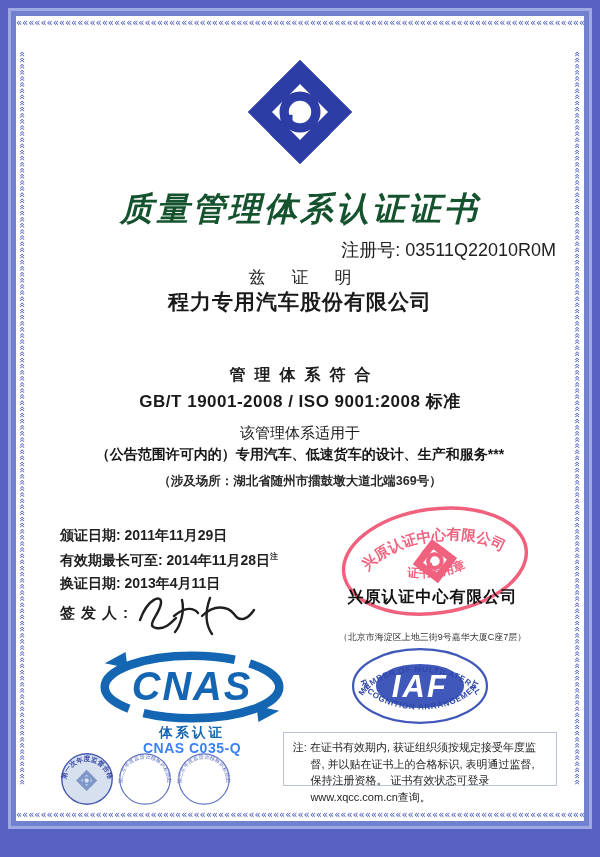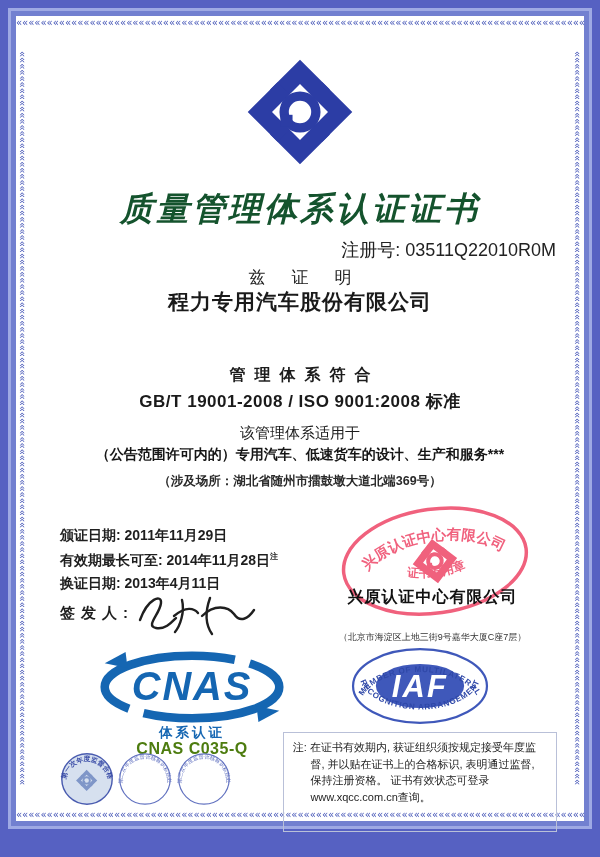--- a/index.html
+++ b/index.html
@@ -39,21 +39,21 @@
   .standard{font-size:17px;font-weight:bold;color:#1a1a1a;letter-spacing:0.5px;}
   .scope-heading{font-size:15px;color:#1c1c1c;}
   .scope-line{font-size:14px;font-weight:bold;color:#161616;}
   .site-line{font-size:12.5px;font-weight:bold;color:#2a2a2a;}
   .dateline{font-size:14px;color:#1e1e1e;font-weight:bold;}
   .dateline sup{font-size:8px;}
   .signer{font-size:15px;letter-spacing:6px;color:#1e1e1e;font-weight:bold;}
   .issuer-name{font-size:16px;font-weight:bold;color:#111;letter-spacing:1px;}
   .issuer-addr{font-size:9px;color:#333;letter-spacing:0;}
   .cnas-txt1{font-size:13.5px;font-weight:bold;color:#1566b2;letter-spacing:3px;}
-  .cnas-txt2{font-size:16px;font-weight:bold;color:#4d7c0f;letter-spacing:0.5px;}
+  .cnas-txt2{font-size:14px;font-weight:bold;color:#3b82f6;letter-spacing:0.5px;}
   .notebox{border:1px solid #b9c0d8;padding:6px 8px;font-size:11px;line-height:1.5;color:#1d1d1d;
            text-align:left;padding-left:2.4em;text-indent:-1.6em;box-sizing:border-box;}
   .stamp{transform:rotate(-8deg);opacity:0.9;}
 </style>
 </head>
 <body>
 
 <svg width="0" height="0" style="position:absolute" aria-hidden="true">
   <defs>
     <g id="emblem">
@@ -178,16 +178,16 @@
       </text>
     </svg>
     <svg class="abs" style="top:722px;left:147px;" width="54" height="54" viewBox="0 0 60 60">
       <circle cx="30" cy="30" r="28" fill="#ffffff" stroke="#6272c0" stroke-width="1.3"></circle>
       <path id="circ3" d="M 7 42 A 25 25 0 1 1 53 42" fill="none"></path>
       <text font-size="6" fill="#6272c0">
         <textPath href="#circ3" startOffset="50%" text-anchor="middle">第三次年度监督合格标识粘贴处</textPath>
       </text>
     </svg>
 
-    <div class="abs notebox" style="top:702px;left:253px;width:274px;height:100px;">注: 在证书有效期内, 获证组织须按规定接受年度监督, 并以贴在证书上的合格标识, 表明通过监督, 保持注册资格。 证书有效状态可登录www.xqcc.com.cn查询。</div>
+    <div class="abs notebox" style="top:702px;left:253px;width:274px;height:54px;">注: 在证书有效期内, 获证组织须按规定接受年度监督, 并以贴在证书上的合格标识, 表明通过监督, 保持注册资格。 证书有效状态可登录www.xqcc.com.cn查询。</div>
 
   </div>
 </div>
 
 </body></html>

